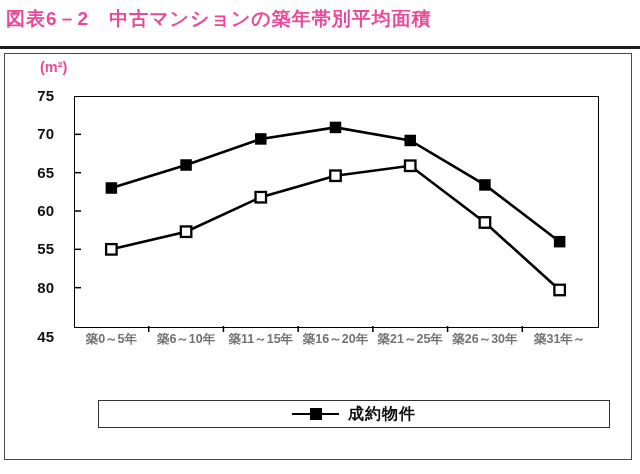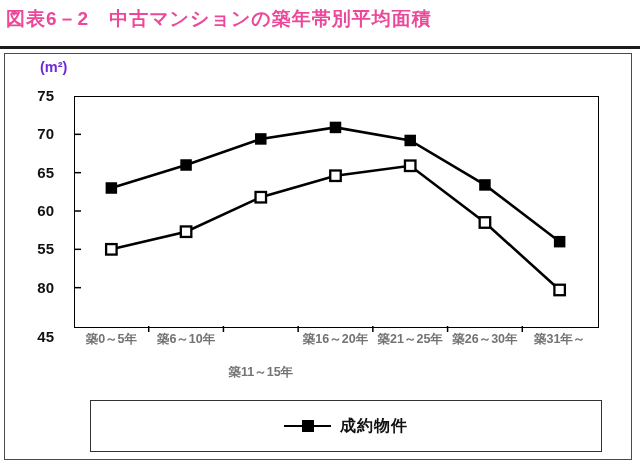--- a/index.html
+++ b/index.html
@@ -23,21 +23,21 @@
 
   .chart-frame {
     position: absolute; left: 4px; top: 53px;
     width: 628px; height: 407px;
     border: 1.6px solid #4a4a4a; background: #fff;
     box-sizing: border-box;
   }
 
   .unit-label {
     position: absolute; left: 40px; top: 59px;
-    font-size: 14.5px; font-weight: bold; color: #6d28d9; white-space: nowrap;
+    font-size: 14.5px; font-weight: bold; color: #ec4899; white-space: nowrap;
   }
 
   .y-tick-label {
     position: absolute; left: 18px; width: 36px;
     text-align: right; font-size: 15px; font-weight: 600;
     color: #111; line-height: 18px;
   }
 
   .plot-area {
     position: absolute; left: 74px; top: 96px;
@@ -51,22 +51,22 @@
   }
 
   .x-category-label {
     position: absolute; top: 331px;
     transform: translateX(-50%);
     font-size: 12.5px; font-weight: 600; color: #737373;
     white-space: nowrap;
   }
 
   .legend-box {
-    position: absolute; left: 90px; top: 400px;
-    width: 512px; height: 52px;
+    position: absolute; left: 98px; top: 400px;
+    width: 512px; height: 28px;
     border: 1.6px solid #333; box-sizing: border-box;
     display: flex; align-items: center; justify-content: center;
     gap: 88px; background: #fff;
   }
   .legend-entry { display: flex; align-items: center; }
   .legend-line {
     position: relative; width: 47px; height: 2.6px; background: #000;
   }
   .legend-marker {
     position: absolute; left: 50%; top: 50%;
@@ -131,21 +131,21 @@
       <rect x="181.53571428571428" y="95.95000000000003" width="10.5" height="10.5" fill="#ffffff" stroke="#000000" stroke-width="2.3"></rect>
       <rect x="256.25" y="74.48333333333338" width="10.5" height="10.5" fill="#ffffff" stroke="#000000" stroke-width="2.3"></rect>
       <rect x="330.96428571428567" y="64.51666666666662" width="10.5" height="10.5" fill="#ffffff" stroke="#000000" stroke-width="2.3"></rect>
       <rect x="405.6785714285714" y="121.25000000000001" width="10.5" height="10.5" fill="#ffffff" stroke="#000000" stroke-width="2.3"></rect>
       <rect x="480.3928571428571" y="188.71666666666664" width="10.5" height="10.5" fill="#ffffff" stroke="#000000" stroke-width="2.3"></rect>
     </svg>
 
   <div id="x-labels">
       <span class="x-category-label" style="left: 111.357px;">築0～5年</span>
       <span class="x-category-label" style="left: 186.071px;">築6～10年</span>
-      <span class="x-category-label" style="left: 260.786px; margin-top: 33px;">築11～15年</span>
+      <span class="x-category-label" style="left: 260.786px;">築11～15年</span>
       <span class="x-category-label" style="left: 335.5px;">築16～20年</span>
       <span class="x-category-label" style="left: 410.214px;">築21～25年</span>
       <span class="x-category-label" style="left: 484.929px;">築26～30年</span>
       <span class="x-category-label" style="left: 559.643px; text-align: right;">築31年～</span>
     </div>
 
   <div class="legend-box">
     <div class="legend-entry">
       <span class="legend-line">
         <span class="legend-marker marker-filled-square"></span>

